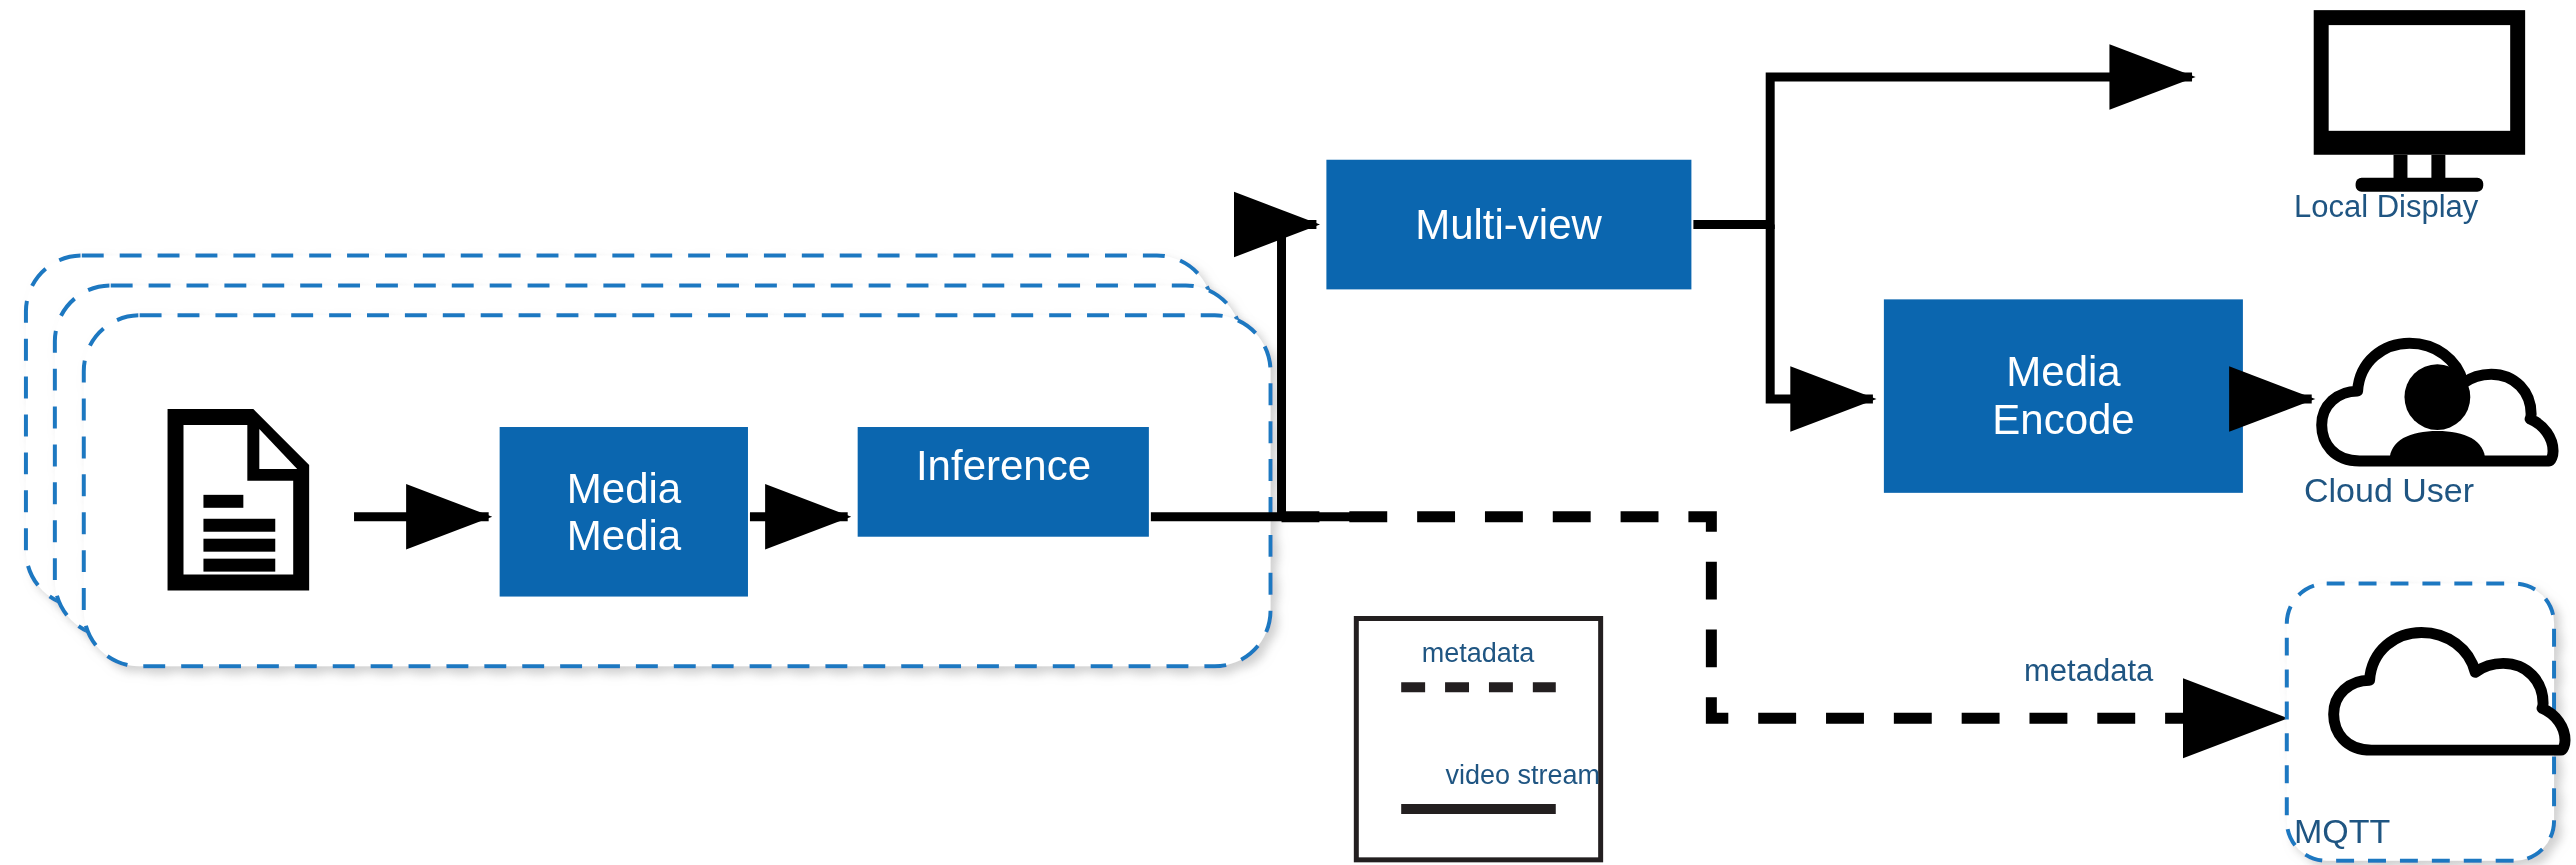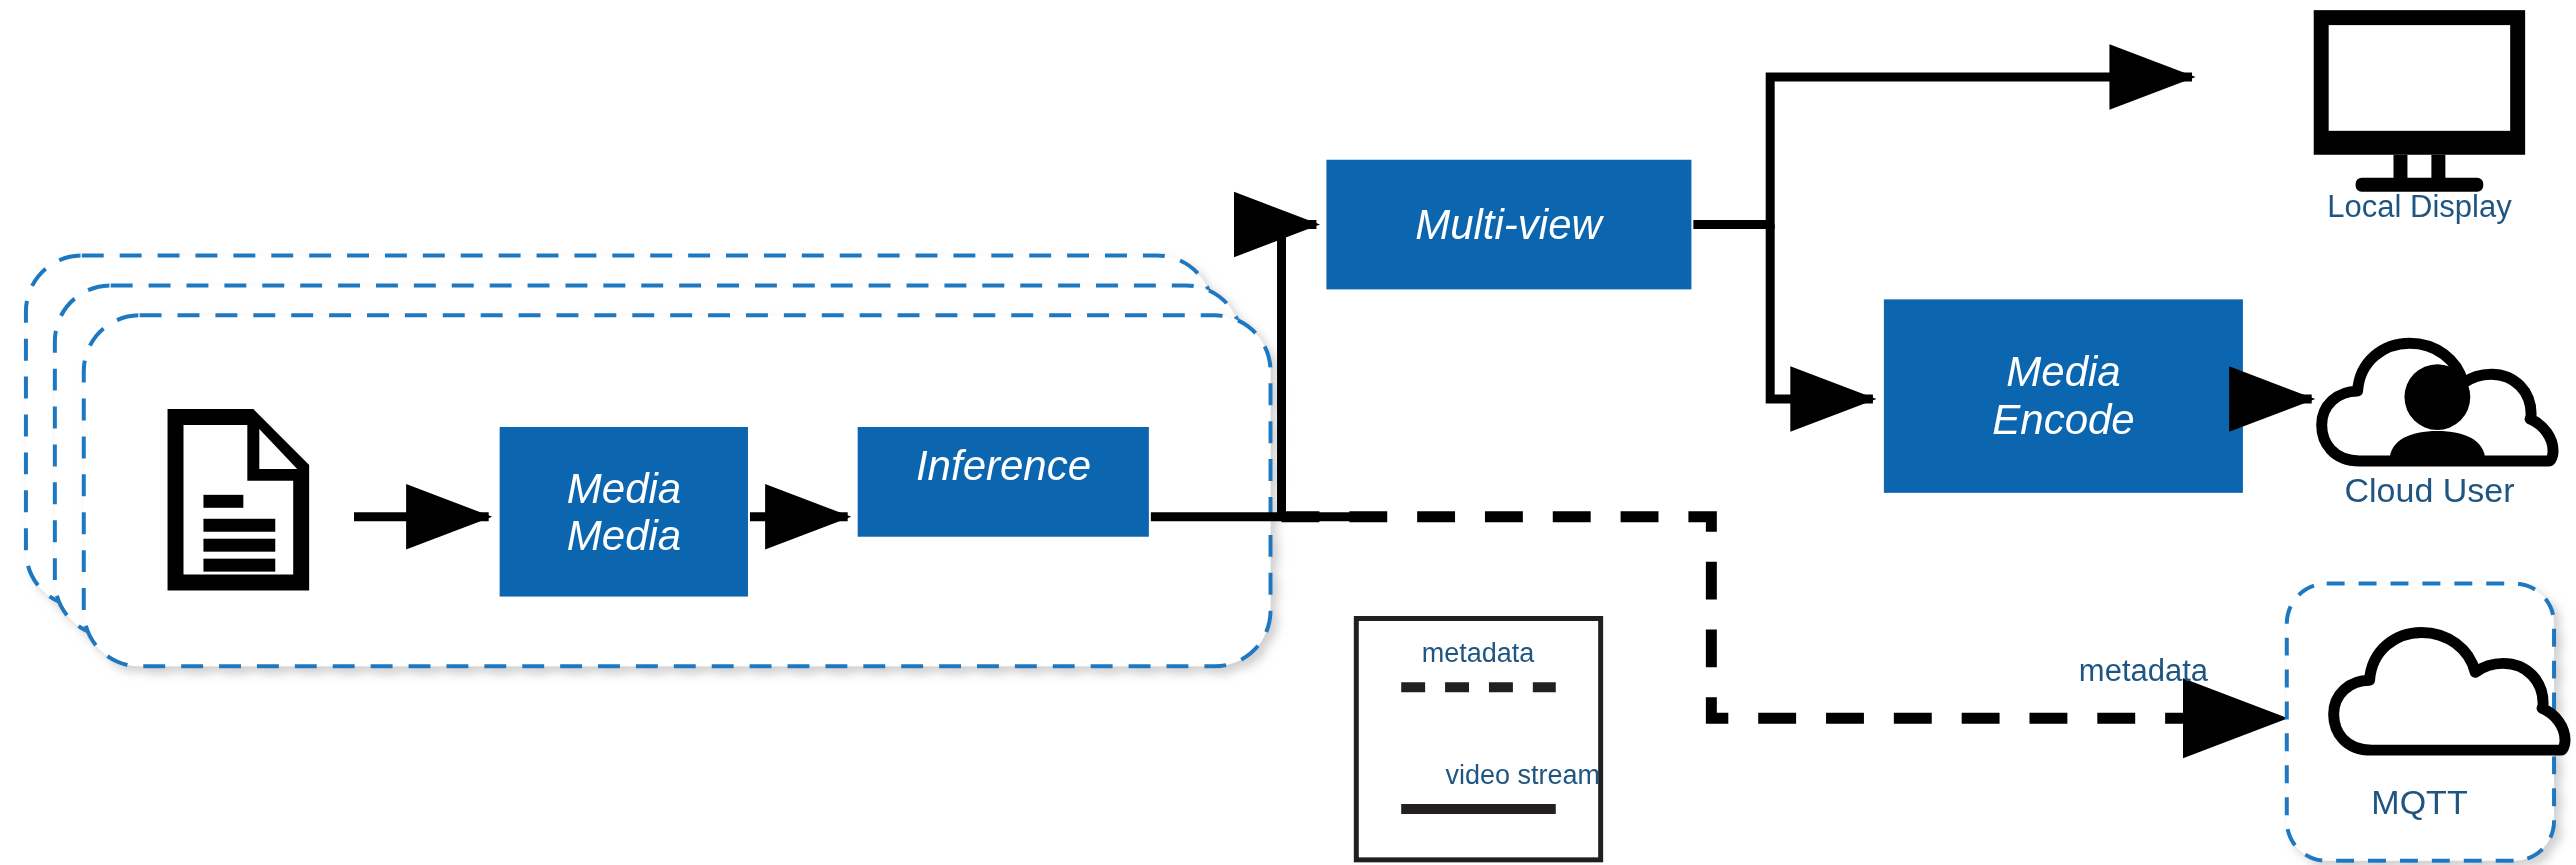--- a/index.html
+++ b/index.html
@@ -2,24 +2,24 @@
 <html><head>
 <meta charset="utf-8">
 <style>
   html,body{margin:0;padding:0;background:#ffffff;}
   body{width:2576px;height:866px;font-family:"Liberation Sans",sans-serif;}
   #stage{position:relative;width:2576px;height:866px;overflow:hidden;background:#fff;}
   #stage svg{position:absolute;left:0;top:0;}
   .proc-label{
     position:absolute;display:flex;align-items:center;justify-content:center;
     color:#ffffff;text-align:center;line-height:1.12;
-    font-family:"Liberation Sans",sans-serif;font-weight:400;pointer-events:none;font-style:italic;
+    font-family:"Liberation Sans",sans-serif;font-weight:400;pointer-events:none;
   }
   .cap{
-    position:absolute;text-align:center;color:#1f5582;
+    position:absolute;text-align:left;color:#1f5582;
     font-family:"Liberation Sans",sans-serif;font-weight:400;white-space:nowrap;
   }
   .legend-txt{
     position:absolute;text-align:center;color:#1f5582;
     font-family:"Liberation Sans",sans-serif;font-weight:400;white-space:nowrap;
   }
 </style>
 </head>
 <body>
 
@@ -124,21 +124,21 @@
     <div>
       <div>Media</div>
       <div>Encode</div>
     </div>
   </div>
 
   <div class="cap" style="left:2294px;top:189px;width:251px;font-size:31px;">Local Display</div>
 
   <div class="cap" style="left:2304px;top:471px;width:251px;font-size:34px;">Cloud User</div>
 
-  <div class="cap" style="left:2294px;top:783px;width:251px;font-size:34px;">MQTT</div>
+  <div class="cap" style="left:2294px;top:812px;width:251px;font-size:34px;">MQTT</div>
 
   <div class="cap" style="left:2024px;top:653px;width:239px;font-size:31px;">metadata</div>
 
   <div class="legend-txt" style="left:1356px;top:638px;width:244px;font-size:27px;">metadata</div>
 
   <div class="legend-txt" style="left:1356px;top:760px;width:244px;font-size:27px;text-align:right;">video stream</div>
 
 </div>
 
 

